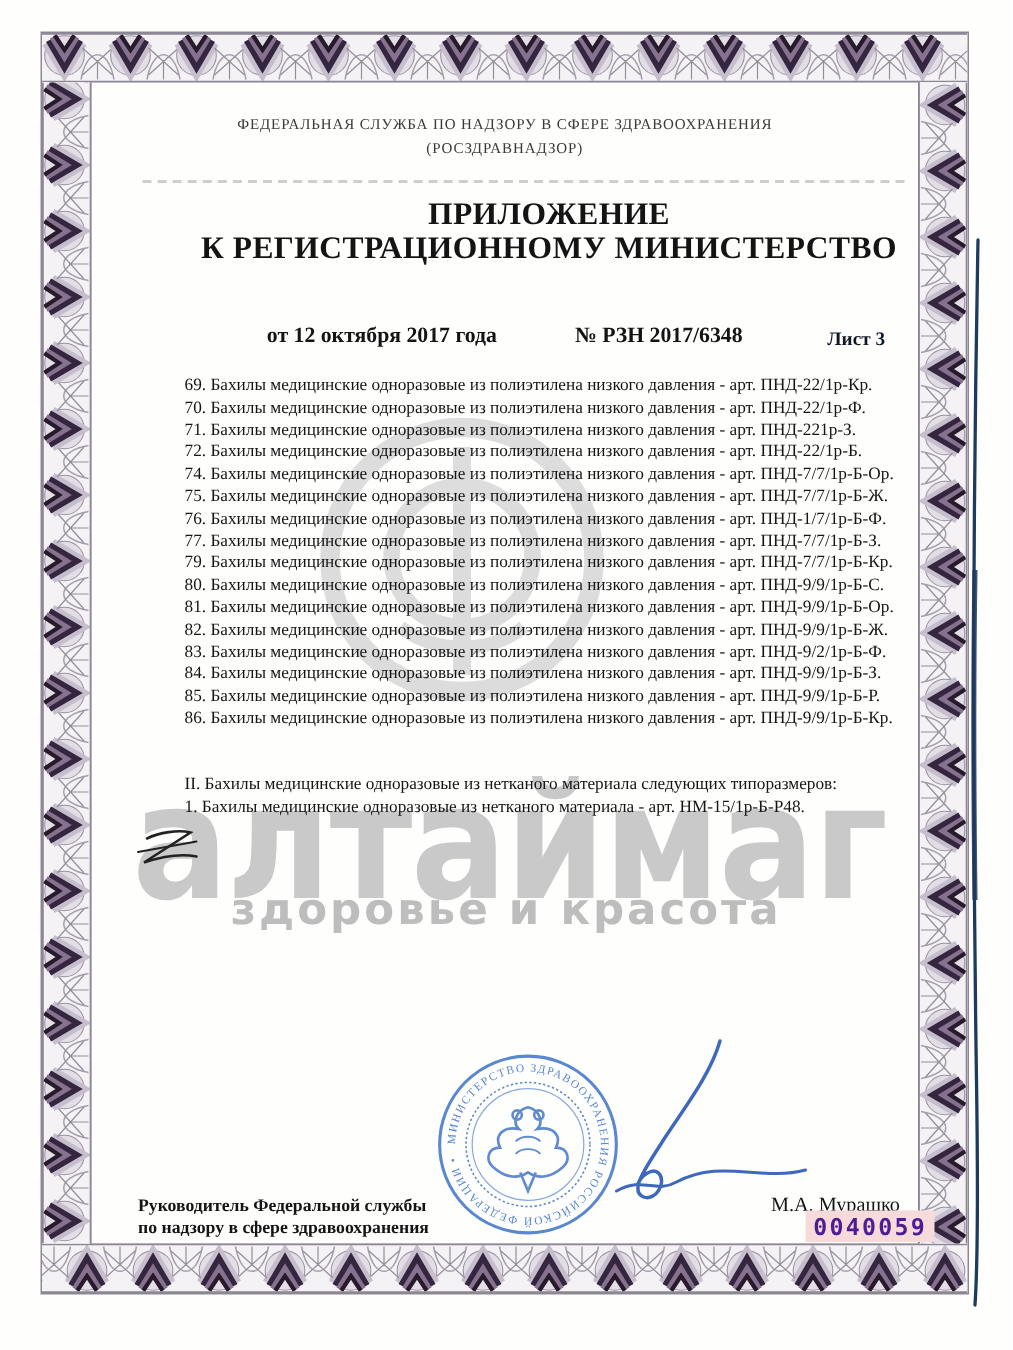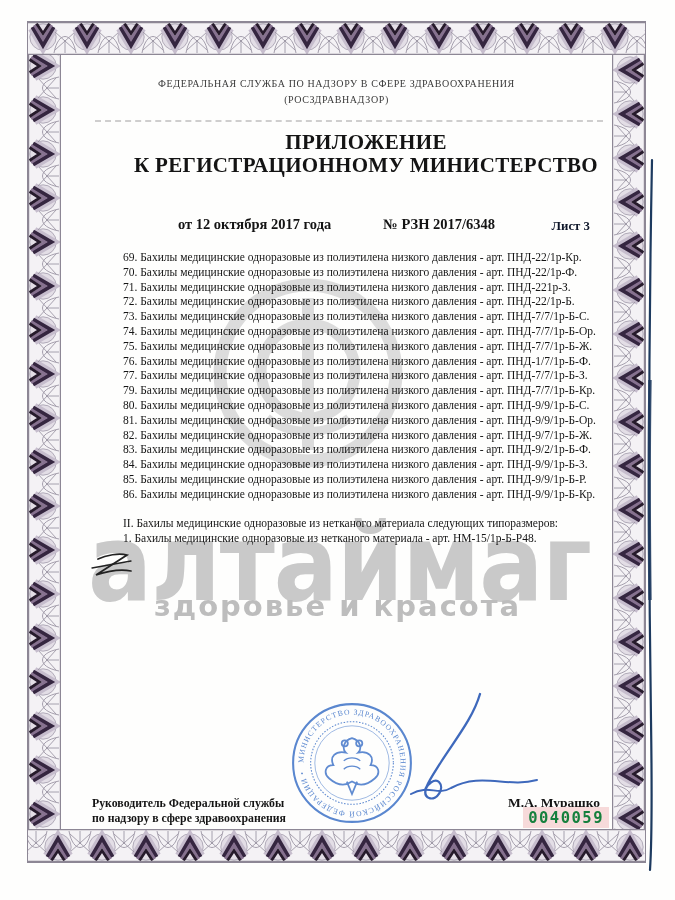--- a/index.html
+++ b/index.html
@@ -21,23 +21,23 @@
   .doc-line{white-space:nowrap;}
   
   .wm{pointer-events:none;z-index:1;}
   .wm-brand{left:82px;width:515px;text-align:center;font-family:"DejaVu Sans", sans-serif;
             font-weight:bold;font-size:95px;letter-spacing:-1px;color:#c9c9c9;
             transform:scaleY(1.12);transform-origin:top center;line-height:1;}
   .wm-tagline{left:0;width:675px;text-align:center;font-family:"DejaVu Sans", sans-serif;
             font-weight:bold;font-size:29px;letter-spacing:2px;color:#bdbdbd;line-height:1;}
   
   .signer-title{left:92px;font-weight:bold;font-size:11.8px;line-height:15px;color:#141414;z-index:2;}
-  .signer-name{top:795px;right:75px;font-weight:bold;font-size:13.5px;color:#141414;z-index:2;}
-  .serial{top:807px;right:66px;font-family:"DejaVu Sans Mono", monospace;font-weight:bold;
-          font-size:15.5px;letter-spacing:1.5px;color:#15803d;background:#f7dada;padding:2px 5px 1px 5px;z-index:2;}
+  .signer-name{top:795px;right:75px;font-weight:normal;font-size:13.5px;color:#141414;z-index:2;}
+  .serial{top:807px;right:52px;font-family:"DejaVu Sans Mono", monospace;font-weight:bold;
+          font-size:15.5px;letter-spacing:1.5px;color:#4c1d95;background:#f7dada;padding:2px 5px 1px 5px;z-index:2;}
   .stamp-layer{mix-blend-mode:multiply;z-index:3;}
   .overlay{left:0;top:0;width:675px;height:900px;pointer-events:none;z-index:4;}
 </style>
 </head>
 <body>
 
 <div class="scan">
 
   <div class="band" id="band-top" style="left:28px;top:22px;width:617px;height:33px;">
       <svg xmlns="http://www.w3.org/2000/svg" width="617" height="33" viewBox="0 0 617 33">
@@ -684,29 +684,28 @@
     <span>от  12 октября 2017 года</span>
     <span>№  РЗН 2017/6348</span>
   </div>
   <div class="abs sheet" style="top:219px;right:85px;">Лист  3</div>
 
   <div class="abs list-col" style="top:250px;">
       <div class="doc-line">69. Бахилы медицинские одноразовые из полиэтилена низкого давления - арт. ПНД-22/1р-Кр.</div>
       <div class="doc-line">70. Бахилы медицинские одноразовые из полиэтилена низкого давления - арт. ПНД-22/1р-Ф.</div>
       <div class="doc-line">71. Бахилы медицинские одноразовые из полиэтилена низкого давления - арт. ПНД-221р-З.</div>
       <div class="doc-line">72. Бахилы медицинские одноразовые из полиэтилена низкого давления - арт. ПНД-22/1р-Б.</div>
-      <div class="doc-line">73. Бахилы медицинские одноразовые из полиэтилена низкого давления - арт. ПНД-7/7/1р-Б-С.</div>
       <div class="doc-line">74. Бахилы медицинские одноразовые из полиэтилена низкого давления - арт. ПНД-7/7/1р-Б-Ор.</div>
       <div class="doc-line">75. Бахилы медицинские одноразовые из полиэтилена низкого давления - арт. ПНД-7/7/1р-Б-Ж.</div>
       <div class="doc-line">76. Бахилы медицинские одноразовые из полиэтилена низкого давления - арт. ПНД-1/7/1р-Б-Ф.</div>
       <div class="doc-line">77. Бахилы медицинские одноразовые из полиэтилена низкого давления - арт. ПНД-7/7/1р-Б-З.</div>
       <div class="doc-line">79. Бахилы медицинские одноразовые из полиэтилена низкого давления - арт. ПНД-7/7/1р-Б-Кр.</div>
       <div class="doc-line">80. Бахилы медицинские одноразовые из полиэтилена низкого давления - арт. ПНД-9/9/1р-Б-С.</div>
       <div class="doc-line">81. Бахилы медицинские одноразовые из полиэтилена низкого давления - арт. ПНД-9/9/1р-Б-Ор.</div>
-      <div class="doc-line">82. Бахилы медицинские одноразовые из полиэтилена низкого давления - арт. ПНД-9/7/1р-Б-Ж.</div>
+      <div class="doc-line">82. Бахилы медицинские одноразовые из полиэтилена низкого давления - арт. ПНД-9/9/1р-Б-Ж.</div>
       <div class="doc-line">83. Бахилы медицинские одноразовые из полиэтилена низкого давления - арт. ПНД-9/2/1р-Б-Ф.</div>
       <div class="doc-line">84. Бахилы медицинские одноразовые из полиэтилена низкого давления - арт. ПНД-9/9/1р-Б-З.</div>
       <div class="doc-line">85. Бахилы медицинские одноразовые из полиэтилена низкого давления - арт. ПНД-9/9/1р-Б-Р.</div>
       <div class="doc-line">86. Бахилы медицинские одноразовые из полиэтилена низкого давления - арт. ПНД-9/9/1р-Б-Кр.</div>
     </div>
   <div class="abs list-col" style="top:546px;">
     <div class="doc-line" style="position:absolute;top:-29.6px;">II. Бахилы медицинские одноразовые из нетканого материала следующих типоразмеров:</div>
     <div class="doc-line" style="position:absolute;top:-14.8px;">1. Бахилы медицинские одноразовые из нетканого материала - арт. НМ-15/1р-Б-Р48.</div>
   </div>
 

